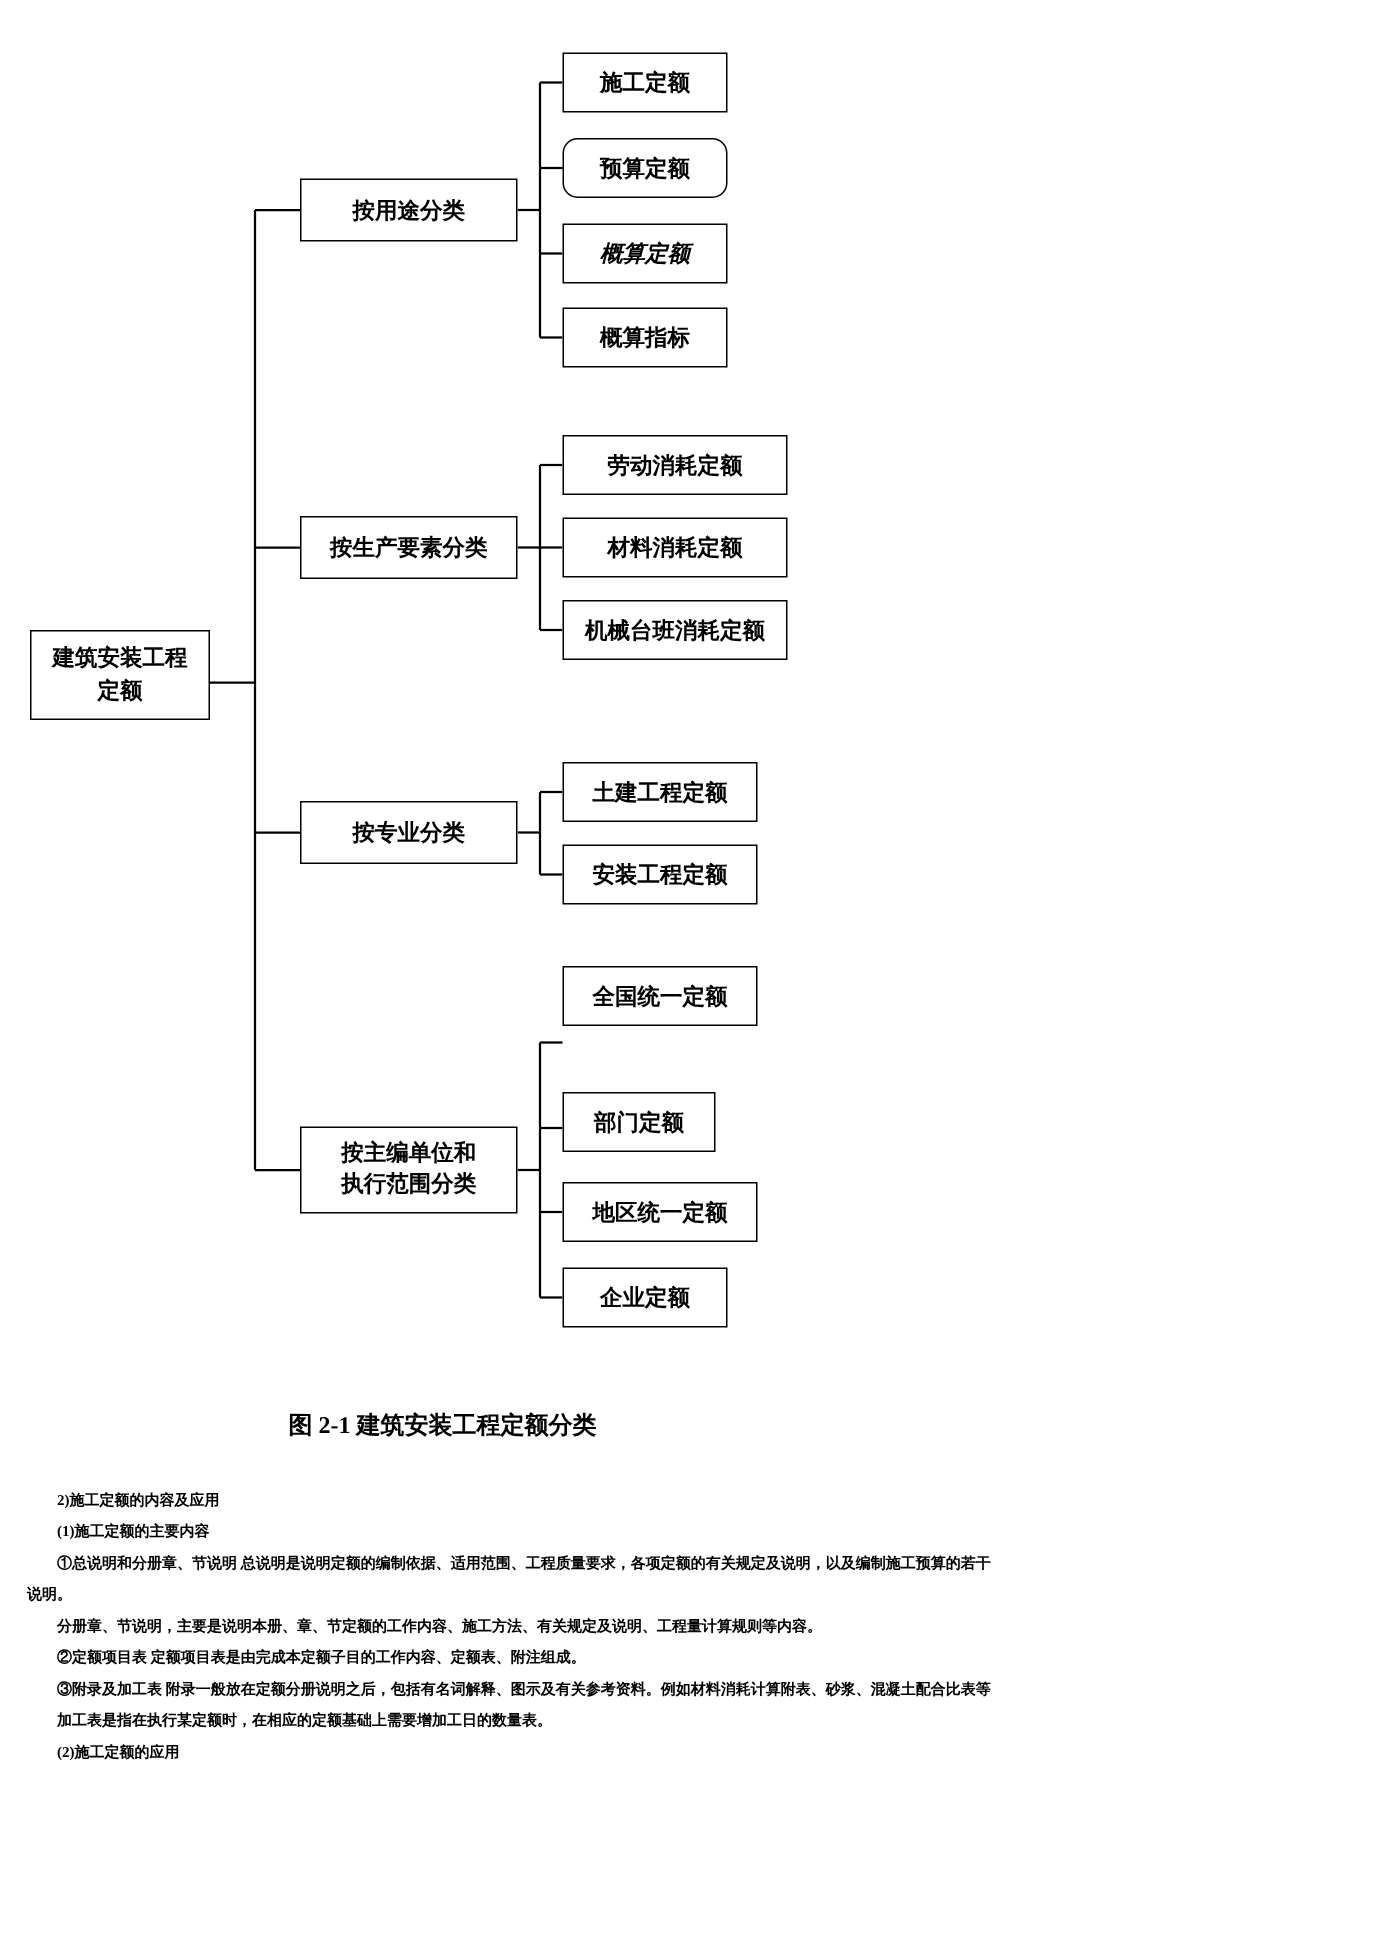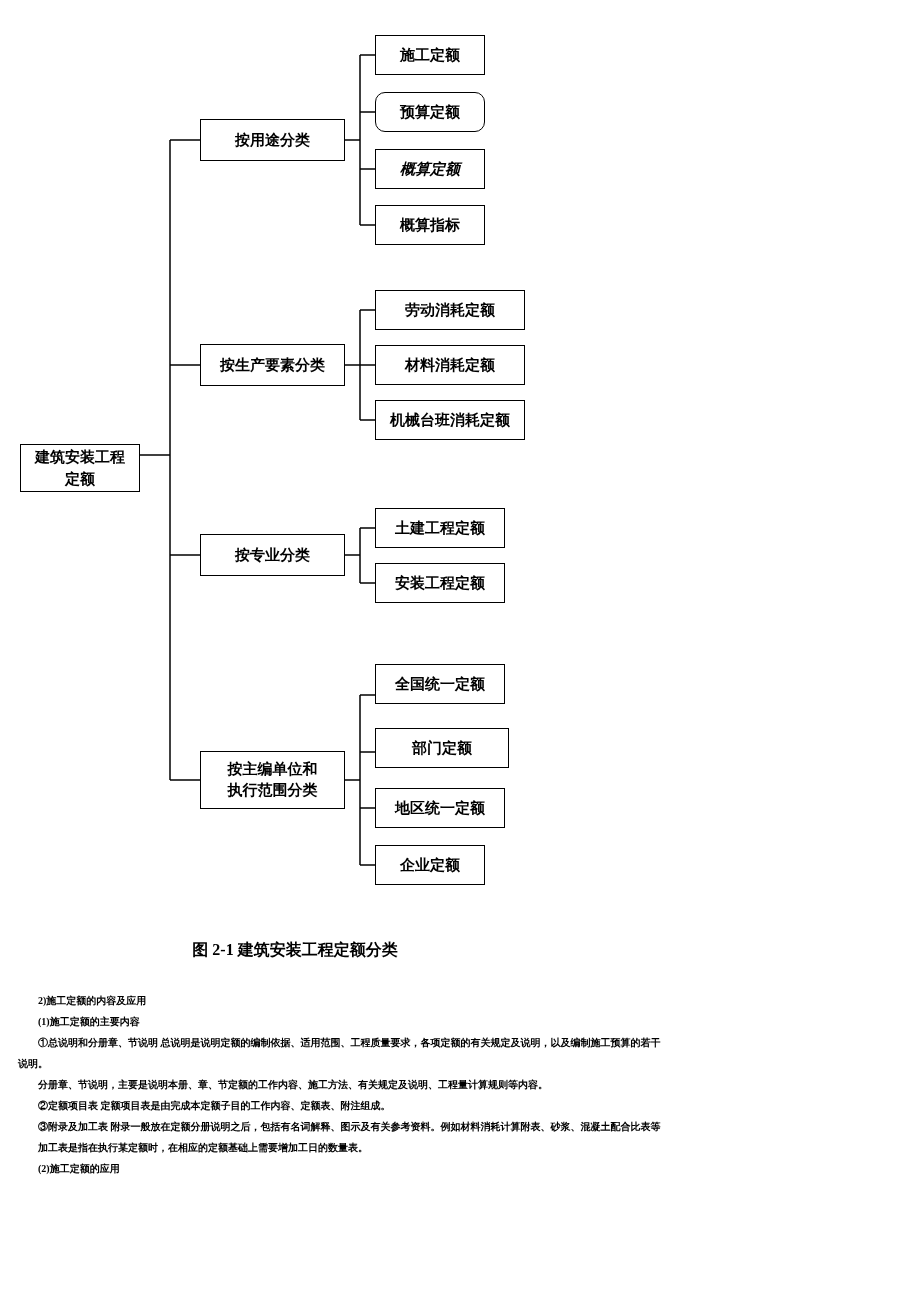--- a/index.html
+++ b/index.html
@@ -28,23 +28,23 @@
       padding: 8px 12px;
       text-align: center;
       font-weight: bold;
       font-size: 15px;
       display: flex;
       align-items: center;
       justify-content: center;
     }
     .root-node {
       left: 10px;
-      top: 424px;
+      top: 400px;
       width: 120px;
-      height: 48px;
+      height: 60px;
       line-height: 1.5;
     }
     .branch-node {
       left: 190px;
       width: 145px;
       height: 42px;
     }
     .branch-tall {
       height: 58px;
       line-height: 1.4;
@@ -142,22 +142,22 @@
   <div class="node leaf-node" style="top:129px;width:110px;font-style:italic;">概算定额</div>
   <div class="node leaf-node" style="top:185px;width:110px;">概算指标</div>
 
   <div class="node leaf-node" style="top:270px;padding-left:12px;">劳动消耗定额</div>
   <div class="node leaf-node" style="top:380px;">机械台班消耗定额</div>
   <div class="node leaf-node" style="top:325px;">材料消耗定额</div>
 
   <div class="node leaf-node" style="top:488px;width:130px;">土建工程定额</div>
   <div class="node leaf-node" style="top:543px;width:130px;">安装工程定额</div>
 
-  <div class="node leaf-node" style="top:644px;width:130px;">全国统一定额</div>
-  <div class="node leaf-node" style="top:708px;width:134px;">部门定额</div>
+  <div class="node leaf-node" style="top:624px;width:130px;">全国统一定额</div>
+  <div class="node leaf-node" style="top:708px;width:102px;">部门定额</div>
   <div class="node leaf-node" style="top:768px;width:130px;">地区统一定额</div>
   <div class="node leaf-node" style="top:825px;width:110px;">企业定额</div>
 </div>
 
 <div class="caption">图 2-1  建筑安装工程定额分类</div>
 
 <div class="text-content">
   <p>2)施工定额的内容及应用</p>
   <p>(1)施工定额的主要内容</p>
   <p>①总说明和分册章、节说明 总说明是说明定额的编制依据、适用范围、工程质量要求，各项定额的有关规定及说明，以及编制施工预算的若干</p>

